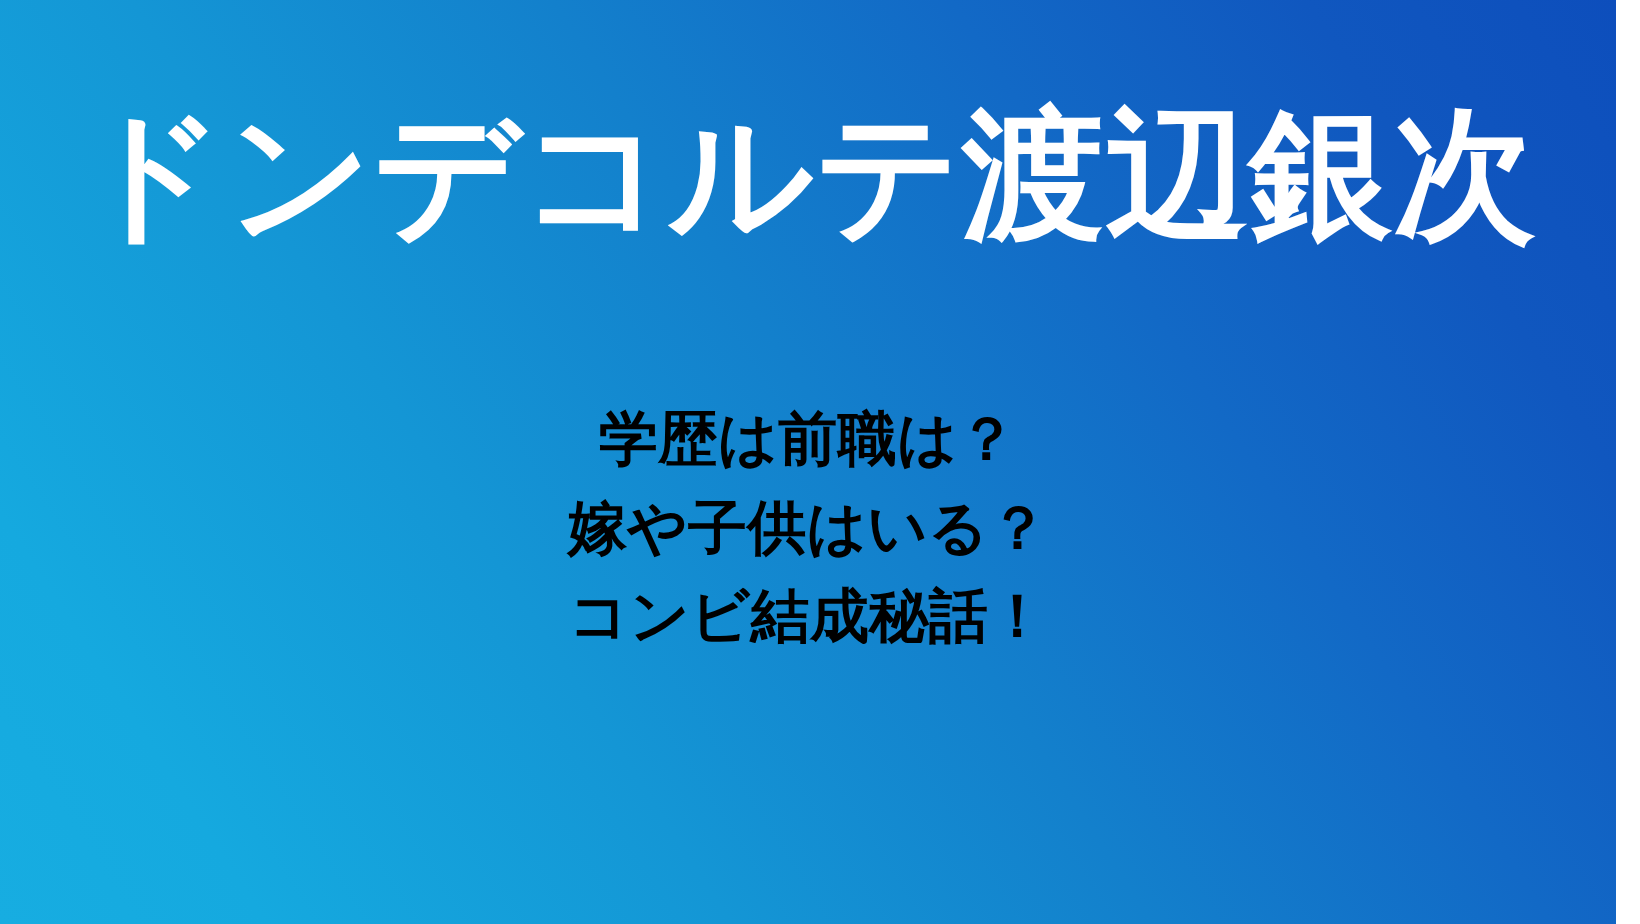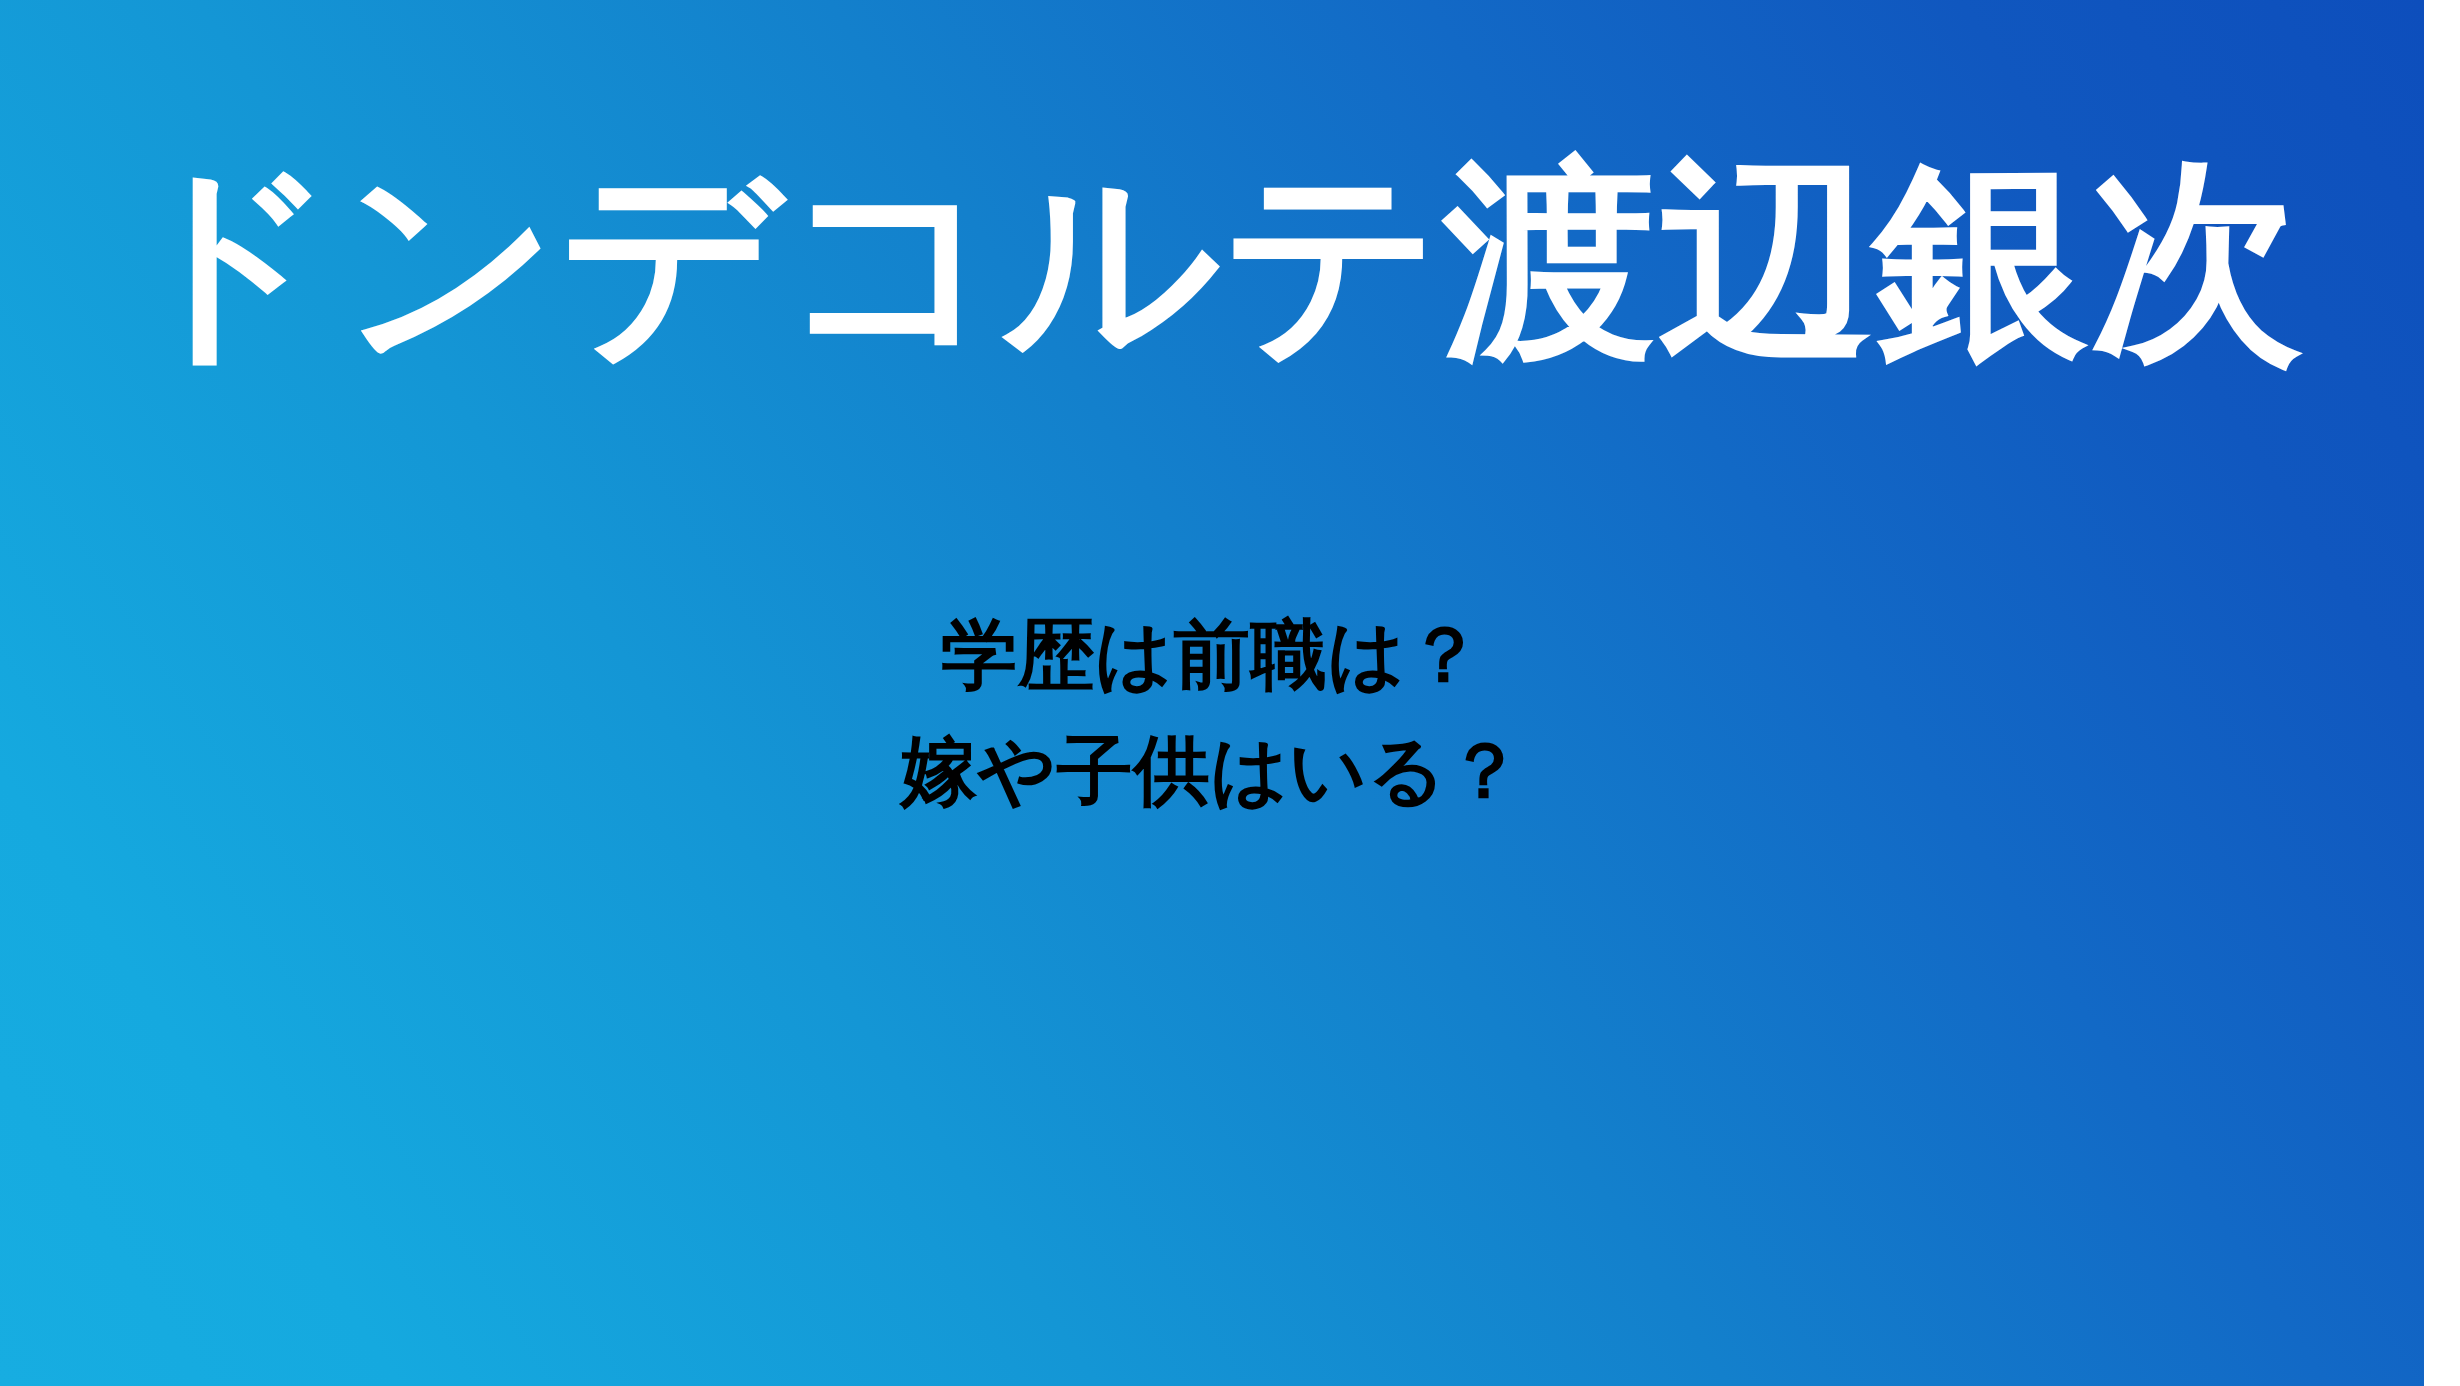--- a/index.html
+++ b/index.html
@@ -62,35 +62,36 @@
     right: 0;
     top: 400px;
     text-align: center;
     padding: 0 40px;
     box-sizing: border-box;
   }
 
   .subtitle-line {
     margin: 0;
     color: #000000;
-    font-family: Liberation Serif, serif;
-    font-size: 51px;
+    font-family: Liberation Mono, monospace;
+    font-size: 59px;
     font-weight: 700;
     line-height: 1.50;
     letter-spacing: 0.005em;
     white-space: nowrap;
   }
 </style>
 </head>
 <body>
 
 <div id="thumbnail-card">
 
   <div id="title-block">
     <h1 id="main-title">ドンデコルテ渡辺銀次</h1>
   </div>
 
   <div id="subtitle-block">
     <p class="subtitle-line">学歴は前職は？</p>
     <p class="subtitle-line">嫁や子供はいる？</p>
+    <p class="subtitle-line">コンビ結成秘話！</p>
   </div>
 
 </div>
 
 </body></html>

